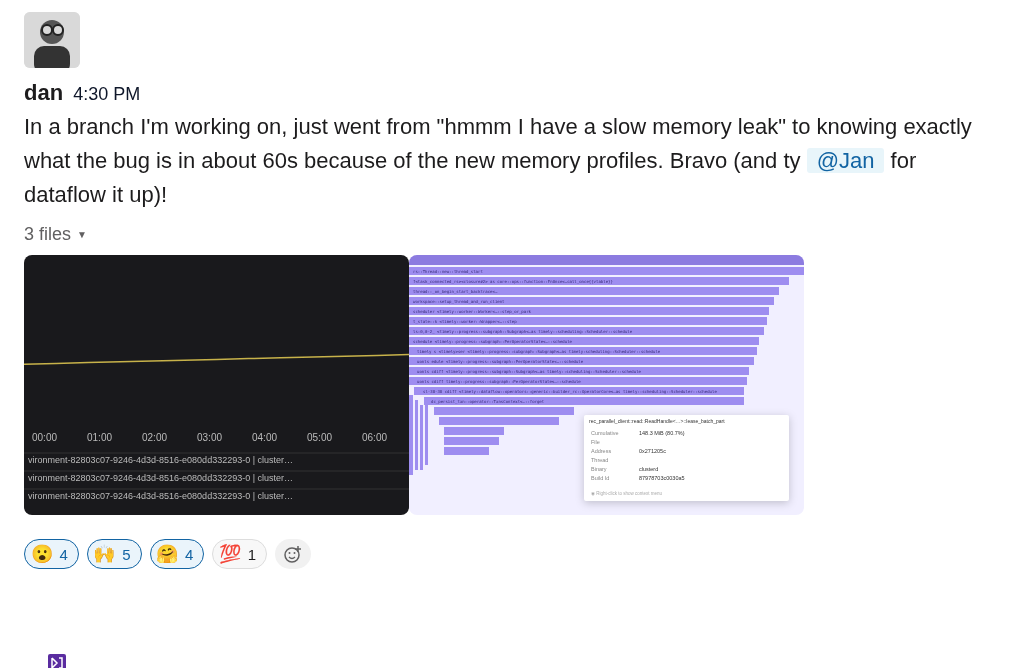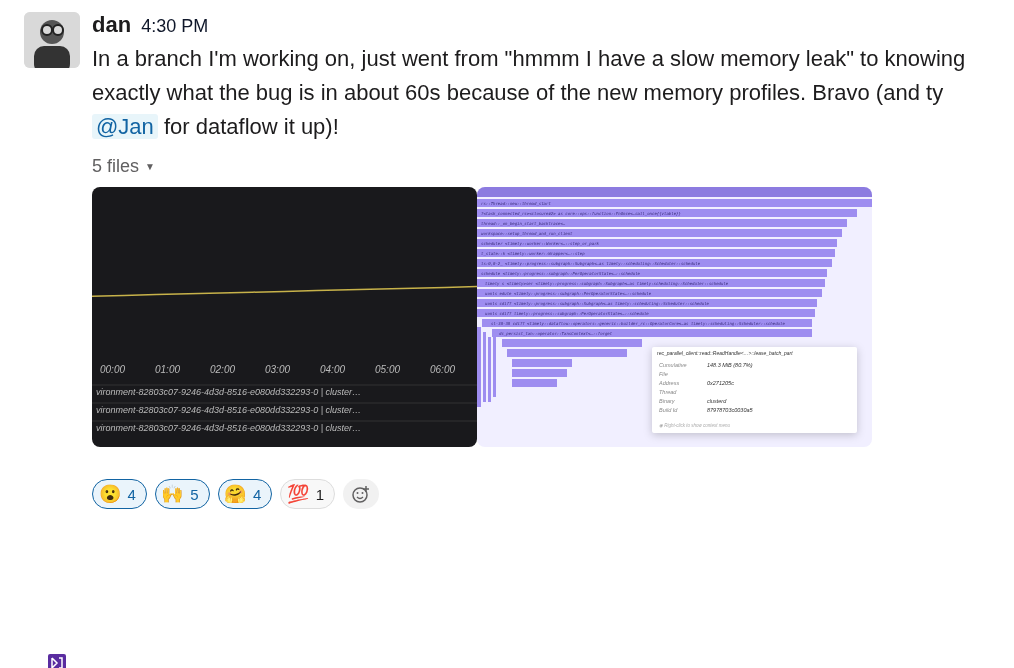--- a/index.html
+++ b/index.html
@@ -6,20 +6,21 @@
     body {
       font-family: -apple-system, BlinkMacSystemFont, "Segoe UI", Helvetica, Arial, sans-serif;
       background: #ffffff;
       padding: 12px 24px;
       width: 1014px;
       color: #1d1c1d;
     }
     .message {
       display: flex;
       gap: 12px;
+      flex-direction: column;
     }
     .avatar-wrap {
       width: 56px;
       flex-shrink: 0;
     }
     .avatar {
       width: 56px;
       height: 56px;
       border-radius: 6px;
       background: #e8e8e8;
@@ -56,38 +57,37 @@
     .body-text {
       font-size: 22px;
       line-height: 1.55;
       color: #1d1c1d;
       margin-bottom: 12px;
     }
     .mention {
       color: #1264a3;
       background: #e8f5fa;
       border-radius: 3px;
-      padding: 0 4px;
+      padding: 0 10px;
       text-align: right;
     }
     .files-label {
       color: #616061;
       font-size: 18px;
       margin-bottom: 10px;
       display: inline-flex;
       align-items: center;
       gap: 6px;
       cursor: pointer;
     }
     .caret-down { font-size: 10px; color: #616061; }
     .attachments {
       display: flex;
       gap: 0;
-      margin-bottom: 32px;
-      font-style: italic;
+      margin-bottom: 24px;
     }
     .att {
       border-radius: 8px;
       overflow: hidden;
       height: 260px;
       flex-shrink: 0;
       cursor: pointer;
     }
     .att svg { display: block; }
     .reactions {
@@ -156,21 +156,21 @@
     <div class="header-line">
       <span class="username">dan</span>
       <span class="timestamp">4:30 PM</span>
     </div>
 
     <div class="body-text">
       <span>In a branch I'm working on, just went from "hmmm I have a slow memory leak" to knowing exactly what the bug is in about 60s because of the new memory profiles. Bravo (and ty </span><span class="mention">@Jan</span><span> for dataflow it up)!</span>
     </div>
 
     <div class="files-label">
-      <span>5 files</span>
+      <span>3 files</span>
       <span class="caret-down">▼</span>
     </div>
 
     <div class="attachments">
 
       <div class="att" style="width:385px">
         <svg width="385" height="260" viewBox="0 0 385 260">
           <rect width="385" height="260" fill="#19191c"></rect>
 
           <polyline id="chart-line" fill="none" stroke-width="1.5" points="0,109.2 32.083333333333336,108.4 64.16666666666667,107.6 96.25,106.8 128.33333333333334,106 160.41666666666669,105.19999999999999 192.5,104.4 224.58333333333334,103.60000000000001 256.6666666666667,102.8 288.75,102 320.83333333333337,101.2 352.9166666666667,100.4 385,99.6" stroke="#c7b24a"></polyline>

